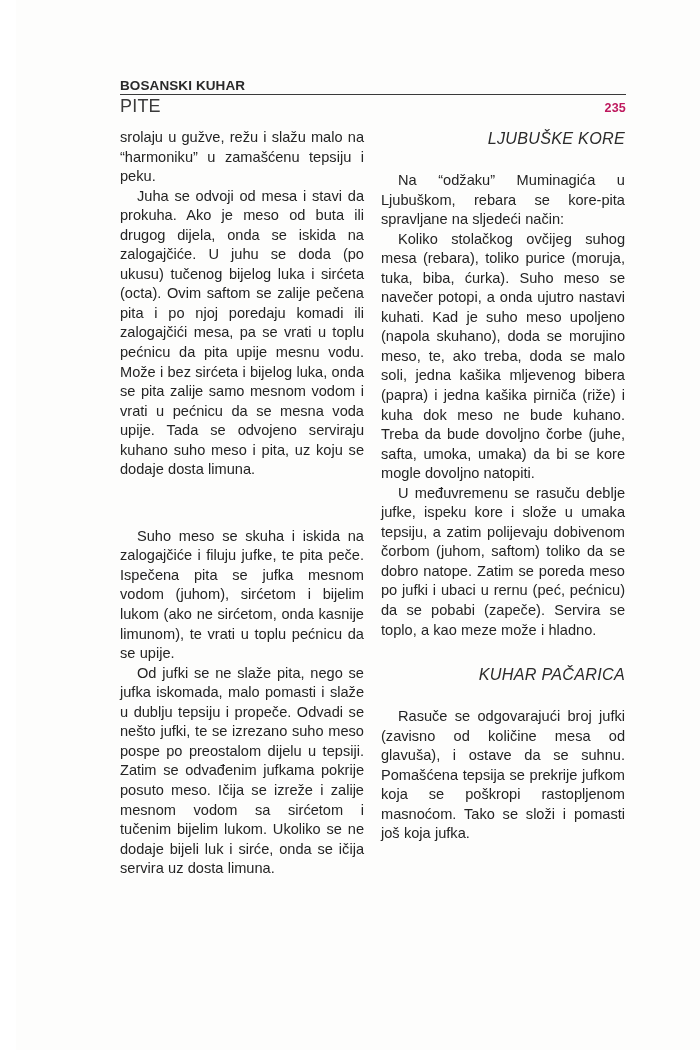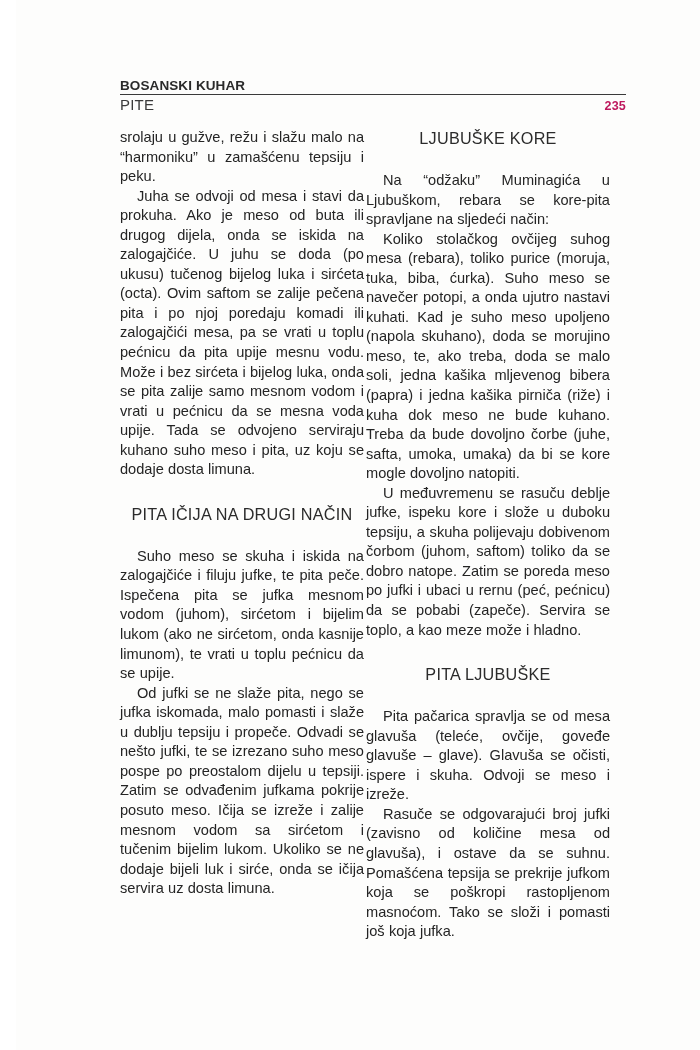--- a/index.html
+++ b/index.html
@@ -45,39 +45,39 @@
     width: 100%;
     margin: 0;
   }
   .header-row {
     display: flex;
     justify-content: space-between;
     align-items: baseline;
     padding-top: 1px;
   }
   .header-section {
-    font-size: 15px;
+    font-size: 18px;
     color: #3a3a3a;
     letter-spacing: 0.2px;
   }
   .header-pageno {
     font-size: 12.5px;
     font-weight: bold;
     color: #be185d;
     letter-spacing: 0.2px;
   }
 
   
   .columns {
     position: absolute;
     left: 104px;
     top: 128px;
     width: 506px;
     display: flex;
-    gap: 2px;
+    gap: 17px;
   }
   .col {
     width: 244px;
   }
 
   p.para {
     margin: 0;
     font-size: 14.6px;
     line-height: 19.55px;
     text-align: justify;
@@ -93,21 +93,22 @@
     text-indent: 0;
   }
 
   h2.recipe-title {
     margin: 0;
     font-size: 16.2px;
     font-weight: normal;
     letter-spacing: 0.25px;
     color: #2b2b2b;
     line-height: 20px;
-    text-align: center;
+    text-align: right;
+    font-style: italic;
   }
 
   .sp-before-title { height: 24px; }
   .sp-after-title  { height: 23px; }
 </style>
 </head>
 <body>
 
 <div class="page">
 
@@ -118,32 +119,30 @@
       <div class="header-section">PITE</div>
       <div class="header-pageno">235</div>
     </div>
   </div>
 
   <div class="columns">
     <div class="col" id="left-col">
         <p class="para noindent">srolaju u gužve, režu i slažu malo na “harmoniku” u zamašćenu tepsiju i peku.</p>
         <p class="para indent">Juha se odvoji od mesa i stavi da prokuha. Ako je meso od buta ili drugog dijela, onda se iskida na zalogajčiće. U juhu se doda (po ukusu) tučenog bijelog luka i sirćeta (octa). Ovim saftom se zalije pečena pita i po njoj poredaju komadi ili zalogajčići mesa, pa se vrati u toplu pećnicu da pita upije mesnu vodu. Može i bez sirćeta i bijelog luka, onda se pita zalije samo mesnom vodom i vrati u pećnicu da se mesna voda upije. Tada se odvojeno serviraju kuhano suho meso i pita, uz koju se dodaje dosta limuna.</p>
         <div class="sp-before-title"></div>
-        <h2 class="recipe-title">PITA IČIJA NA DRUGI NAČIN</h2>
         <div class="sp-after-title"></div>
         <p class="para indent">Suho meso se skuha i iskida na zalogajčiće i filuju jufke, te pita peče. Ispečena pita se jufka mesnom vodom (juhom), sirćetom i bijelim lukom (ako ne sirćetom, onda kasnije limunom), te vrati u toplu pećnicu da se upije.</p>
         <p class="para indent">Od jufki se ne slaže pita, nego se jufka iskomada, malo pomasti i slaže u dublju tepsiju i propeče. Odvadi se nešto jufki, te se izrezano suho meso pospe po preostalom dijelu u tepsiji. Zatim se odvađenim jufkama pokrije posuto meso. Ičija se izreže i zalije mesnom vodom sa sirćetom i tučenim bijelim lukom. Ukoliko se ne dodaje bijeli luk i sirće, onda se ičija servira uz dosta limuna.</p>
       </div>
     <div class="col" id="right-col">
         <h2 class="recipe-title">LJUBUŠKE KORE</h2>
         <div class="sp-after-title"></div>
         <p class="para indent">Na “odžaku” Muminagića u Ljubuškom, rebara se kore-pita spravljane na sljedeći način:</p>
         <p class="para indent">Koliko stolačkog ovčijeg suhog mesa (rebara), toliko purice (moruja, tuka, biba, ćurka). Suho meso se navečer potopi, a onda ujutro nastavi kuhati. Kad je suho meso upoljeno (napola skuhano), doda se morujino meso, te, ako treba, doda se malo soli, jedna kašika mljevenog bibera (papra) i jedna kašika pirniča (riže) i kuha dok meso ne bude kuhano. Treba da bude dovoljno čorbe (juhe, safta, umoka, umaka) da bi se kore mogle dovoljno natopiti.</p>
-        <p class="para indent">U međuvremenu se rasuču deblje jufke, ispeku kore i slože u duboku tepsiju, a skuha polijevaju dobivenom čorbom (juhom, saftom) toliko da se dobro natope. Zatim se poreda meso po jufki i ubaci u rernu (peć, pećnicu) da se pobabi (zapeče). Servira se toplo, a kao meze može i hladno.</p>
+        <p class="para indent">U međuvremenu se rasuču deblje jufke, ispeku kore i slože u umaka tepsiju, a zatim polijevaju dobivenom čorbom (juhom, saftom) toliko da se dobro natope. Zatim se poreda meso po jufki i ubaci u rernu (peć, pećnicu) da se pobabi (zapeče). Servira se toplo, a kao meze može i hladno.</p>
         <div class="sp-before-title"></div>
-        <h2 class="recipe-title">PITA LJUBUŠKE</h2>
+        <h2 class="recipe-title">KUHAR PAČARICA</h2>
         <div class="sp-after-title"></div>
-        <p class="para indent">Pita pačarica spravlja se od mesa glavuša (teleće, ovčije, goveđe glavuše – glave). Glavuša se očisti, ispere i skuha. Odvoji se meso i izreže.</p>
         <p class="para indent">Rasuče se odgovarajući broj jufki (zavisno od količine mesa od glavuša), i ostave da se suhnu. Pomašćena tepsija se prekrije jufkom koja se poškropi rastopljenom masnoćom. Tako se složi i pomasti još koja jufka.</p>
       </div>
   </div>
 
 </div>
 
 </body></html>

